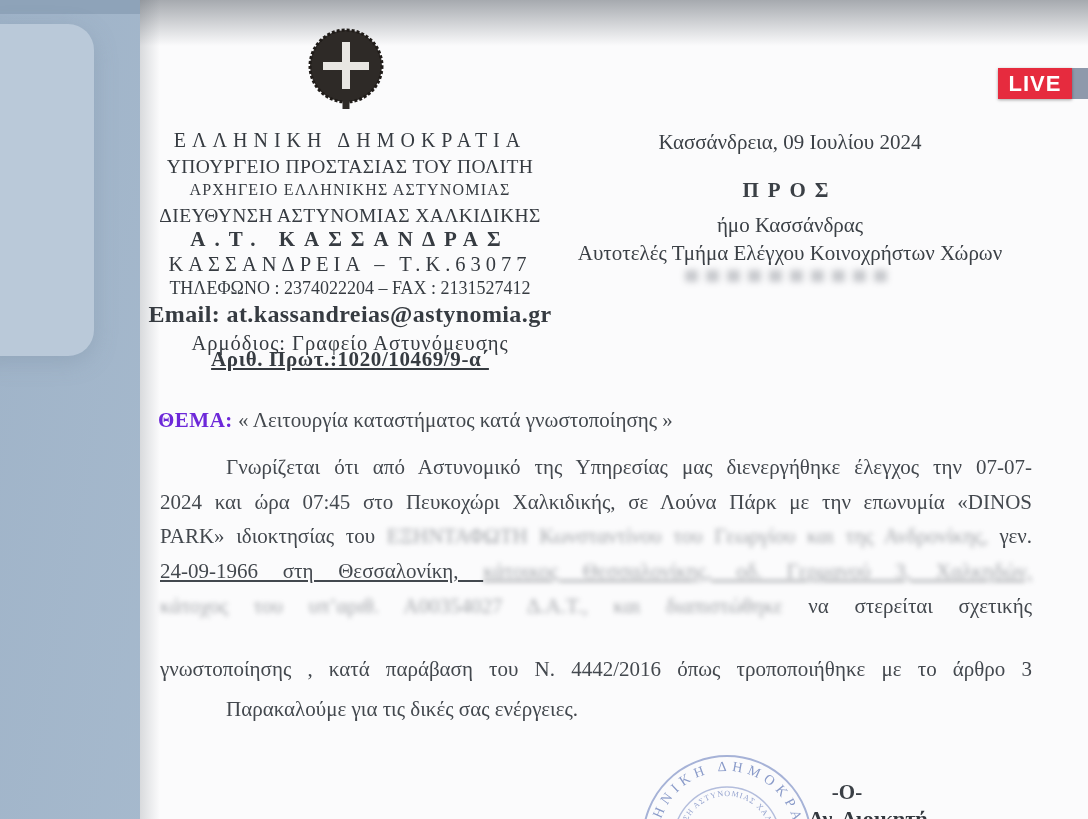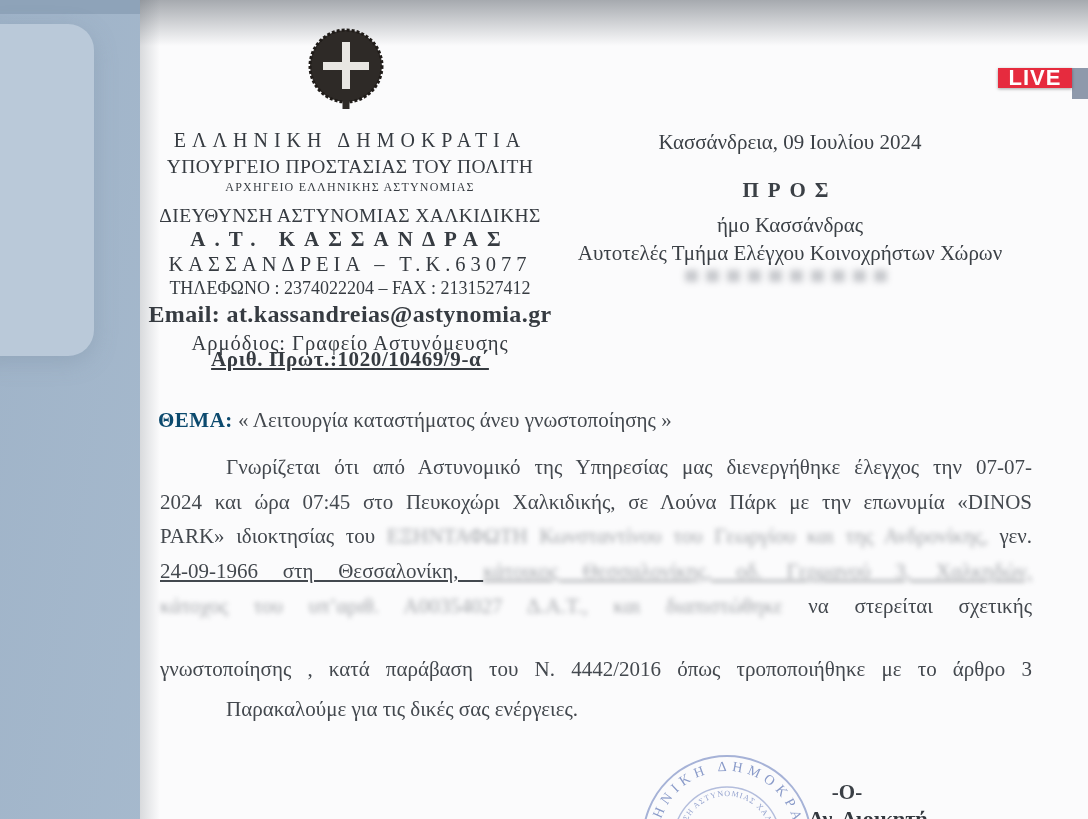--- a/index.html
+++ b/index.html
@@ -17,42 +17,42 @@
   }
   .strip-navy{position:absolute;left:1061px;top:0;width:11px;height:819px;
     background:linear-gradient(90deg,#55647c,#283452 55%,#1f2a44);}
   .strip-light{position:absolute;left:1072px;top:0;width:16px;height:819px;
     background:linear-gradient(180deg,#a3b6ca 0%,#b1c2d3 60%,#9eb2c6 100%);}
   .strip-seam{position:absolute;left:1072px;top:636px;width:16px;height:18px;background:#8da2b7;opacity:.55;}
   .strip-badge-shade{position:absolute;left:1072px;top:68px;width:16px;height:31px;background:#8e99ab;}
 
   
   .live{
-    position:absolute;left:998px;top:68px;width:74px;height:20px;
+    position:absolute;left:998px;top:68px;width:74px;height:31px;
     background:#e62b3e;color:#ffffff;
     font-family:"Liberation Sans",sans-serif;font-weight:bold;font-size:22px;letter-spacing:1px;
     display:flex;align-items:center;justify-content:center;
     box-shadow:0 1px 3px rgba(0,0,0,.35);
   }
 
   
   .page{position:absolute;left:140px;top:0;width:1064px;height:819px;background:#fbfbfc;}
   .page-shadow-top{position:absolute;left:0;top:0;width:100%;height:46px;
     background:linear-gradient(180deg,rgba(88,95,104,.52),rgba(255,255,255,0));}
   .page-shadow-left{position:absolute;left:0;top:0;width:20px;height:100%;
     background:linear-gradient(90deg,rgba(60,70,80,.18),rgba(255,255,255,0));}
 
   
   .emblem{position:absolute;left:168px;top:28px;filter:blur(.5px);}
 
   
   .hl{position:absolute;left:8px;width:404px;text-align:center;color:#363b41;white-space:nowrap;line-height:1.1;}
   .hl1{top:129px;font-size:20px;letter-spacing:6px;}
   .hl2{top:156px;font-size:19.5px;letter-spacing:.4px;}
-  .hl3{top:181px;font-size:12px;letter-spacing:1.2px;}
+  .hl3{top:181px;font-size:16px;letter-spacing:1.2px;}
   .hl4{top:205px;font-size:19.5px;letter-spacing:.4px;}
   .hl5{top:228px;font-size:21px;font-weight:bold;letter-spacing:9px;}
   .hl6{top:253px;font-size:20.5px;letter-spacing:5px;}
   .hl7{top:279px;font-size:18px;letter-spacing:0;}
   .hl8{top:301px;font-size:24px;font-weight:bold;letter-spacing:.4px;}
   .hl9{top:332px;font-size:20.5px;letter-spacing:1px;}
   .hl10{top:348px;font-size:21px;font-weight:bold;letter-spacing:.6px;text-decoration:underline;}
 
   
   .rb{position:absolute;left:420px;width:460px;text-align:center;color:#3b4046;white-space:nowrap;line-height:1.15;}
@@ -63,21 +63,21 @@
   .redacted-line{
     position:absolute;left:545px;top:270px;width:210px;height:12px;border-radius:2px;
     background:repeating-linear-gradient(90deg,rgba(95,100,110,.55) 0 13px,rgba(95,100,110,0) 13px 21px);
     filter:blur(3px);opacity:.6;
   }
 
   
   .bl{position:absolute;left:20px;width:872px;font-size:21px;line-height:1.25;color:#43484e;}
   .jl{text-align:justify;text-align-last:justify;}
   .subject{top:407px;text-align:left;left:18px;}
-  .subject b{letter-spacing:.5px;color:#0c4a6e;}
+  .subject b{letter-spacing:.5px;color:#6d28d9;}
   .l1{top:454px;padding-left:66px;width:806px;}
   .l2{top:489px;}
   .l3{top:523px;}
   .l4{top:558px;text-decoration:underline;}
   .l5{top:593px;}
   .l6{top:656px;}
   .l7{top:662px;text-align:left;}
   .p2{top:696px;padding-left:66px;text-align:left;}
   .blurred{filter:blur(2.6px);opacity:.55;color:#5a5f66;}
 
@@ -122,21 +122,21 @@
     <div class="hl hl9">Αρμόδιος: Γραφείο Αστυνόμευσης</div>
     <div class="hl hl10">Αριθ. Πρωτ.:1020/10469/9-α΄</div>
 
     <div class="rb rb-date">Κασσάνδρεια, 09 Ιουλίου 2024</div>
     <div class="rb rb-pros">ΠΡΟΣ</div>
     <div class="rb rb-rec2">Αυτοτελές Τμήμα Ελέγχου Κοινοχρήστων Χώρων</div>
     <div class="rb rb-rec1">ήμο Κασσάνδρας</div>
     <div class="redacted-line"></div>
 
     <div class="bl subject">
-      <b>ΘΕΜΑ:</b><span> « Λειτουργία καταστήματος άνευ γνωστοποίησης »</span>
+      <b>ΘΕΜΑ:</b><span> « Λειτουργία καταστήματος κατά γνωστοποίησης »</span>
     </div>
 
     <div class="bl jl l1">Γνωρίζεται ότι από Αστυνομικό της Υπηρεσίας μας διενεργήθηκε έλεγχος την 07-07-</div>
     <div class="bl jl l2">2024 και ώρα 07:45 στο Πευκοχώρι Χαλκιδικής, σε Λούνα Πάρκ με την επωνυμία «DINOS</div>
     <div class="bl jl l3"><span>PARK» ιδιοκτησίας του </span><span class="blurred">ΕΞΗΝΤΑΦΩΤΗ Κωνσταντίνου του Γεωργίου και της Ανδρονίκης,</span><span> γεν.</span></div>
     <div class="bl jl l4"><span>24-09-1966 στη Θεσσαλονίκη, </span><span class="blurred">κάτοικος Θεσσαλονίκης, οδ. Γερμανού 3, Χαλκηδών,</span></div>
     <div class="bl jl l5"><span class="blurred">κάτοχος του υπ’αριθ. Α00354027 Δ.Α.Τ., και διαπιστώθηκε </span><span>να στερείται σχετικής</span></div>
     <div class="bl jl l6">γνωστοποίησης , κατά παράβαση του Ν. 4442/2016 όπως τροποποιήθηκε με το άρθρο 3</div>
 
     <div class="bl p2">Παρακαλούμε για τις δικές σας ενέργειες.</div>

